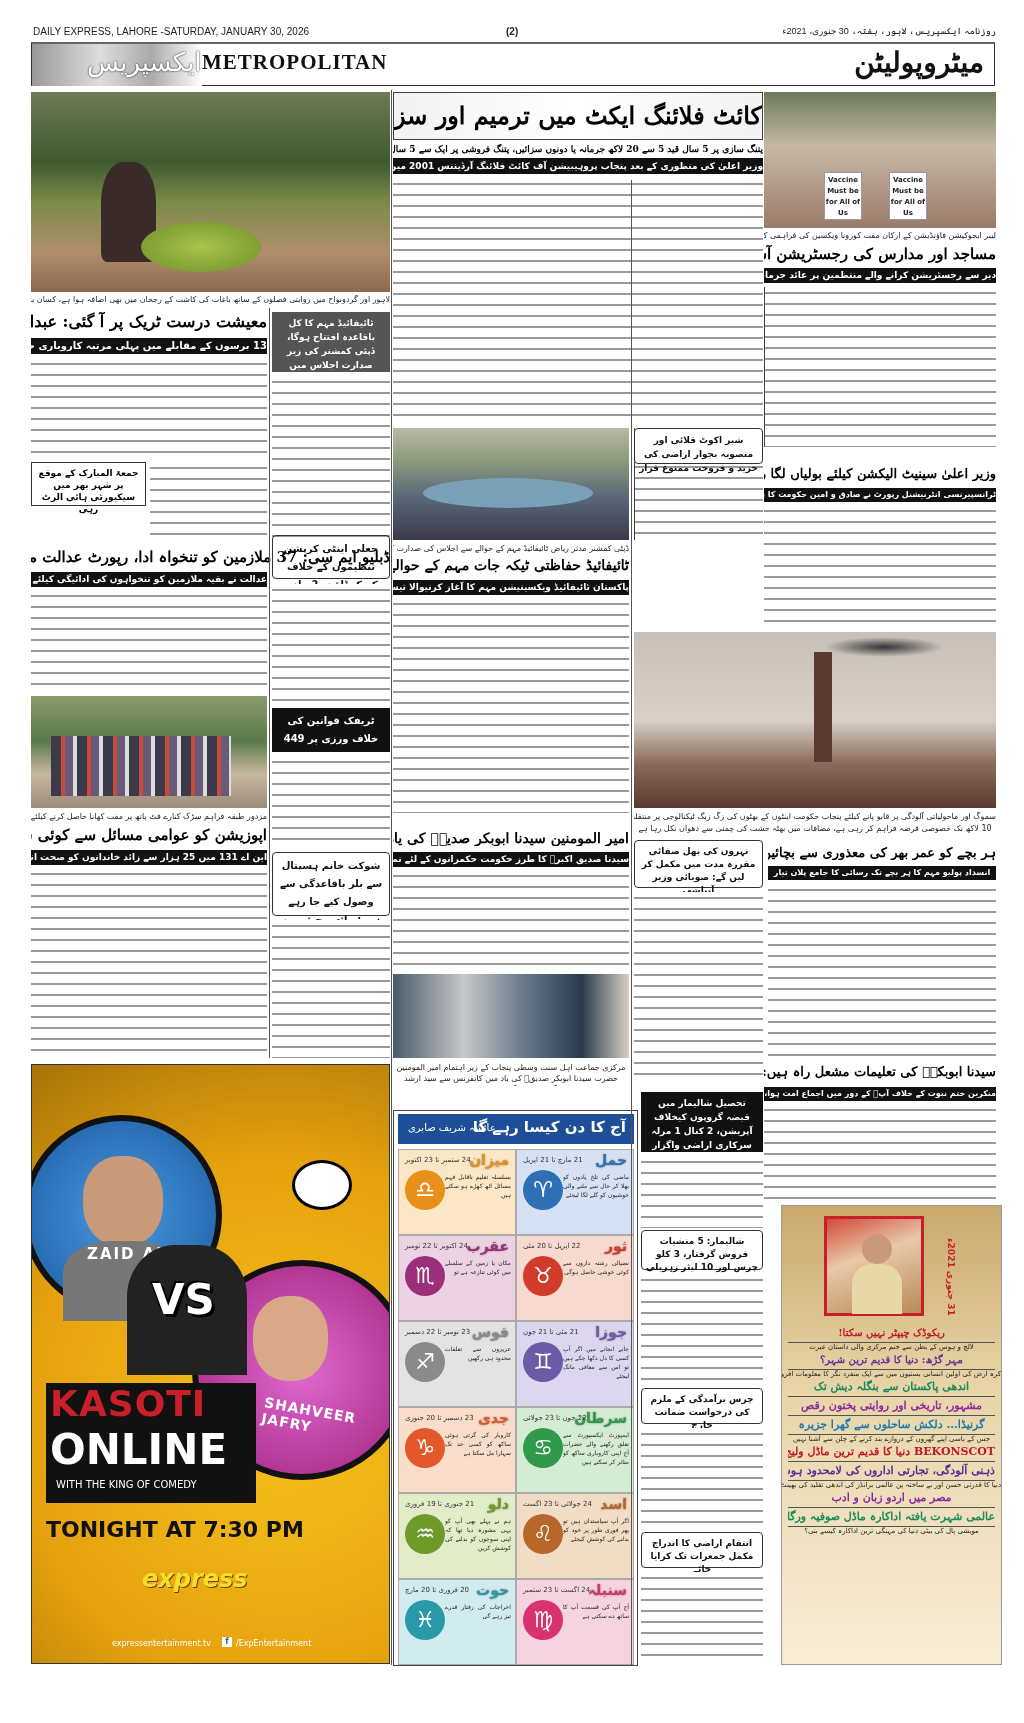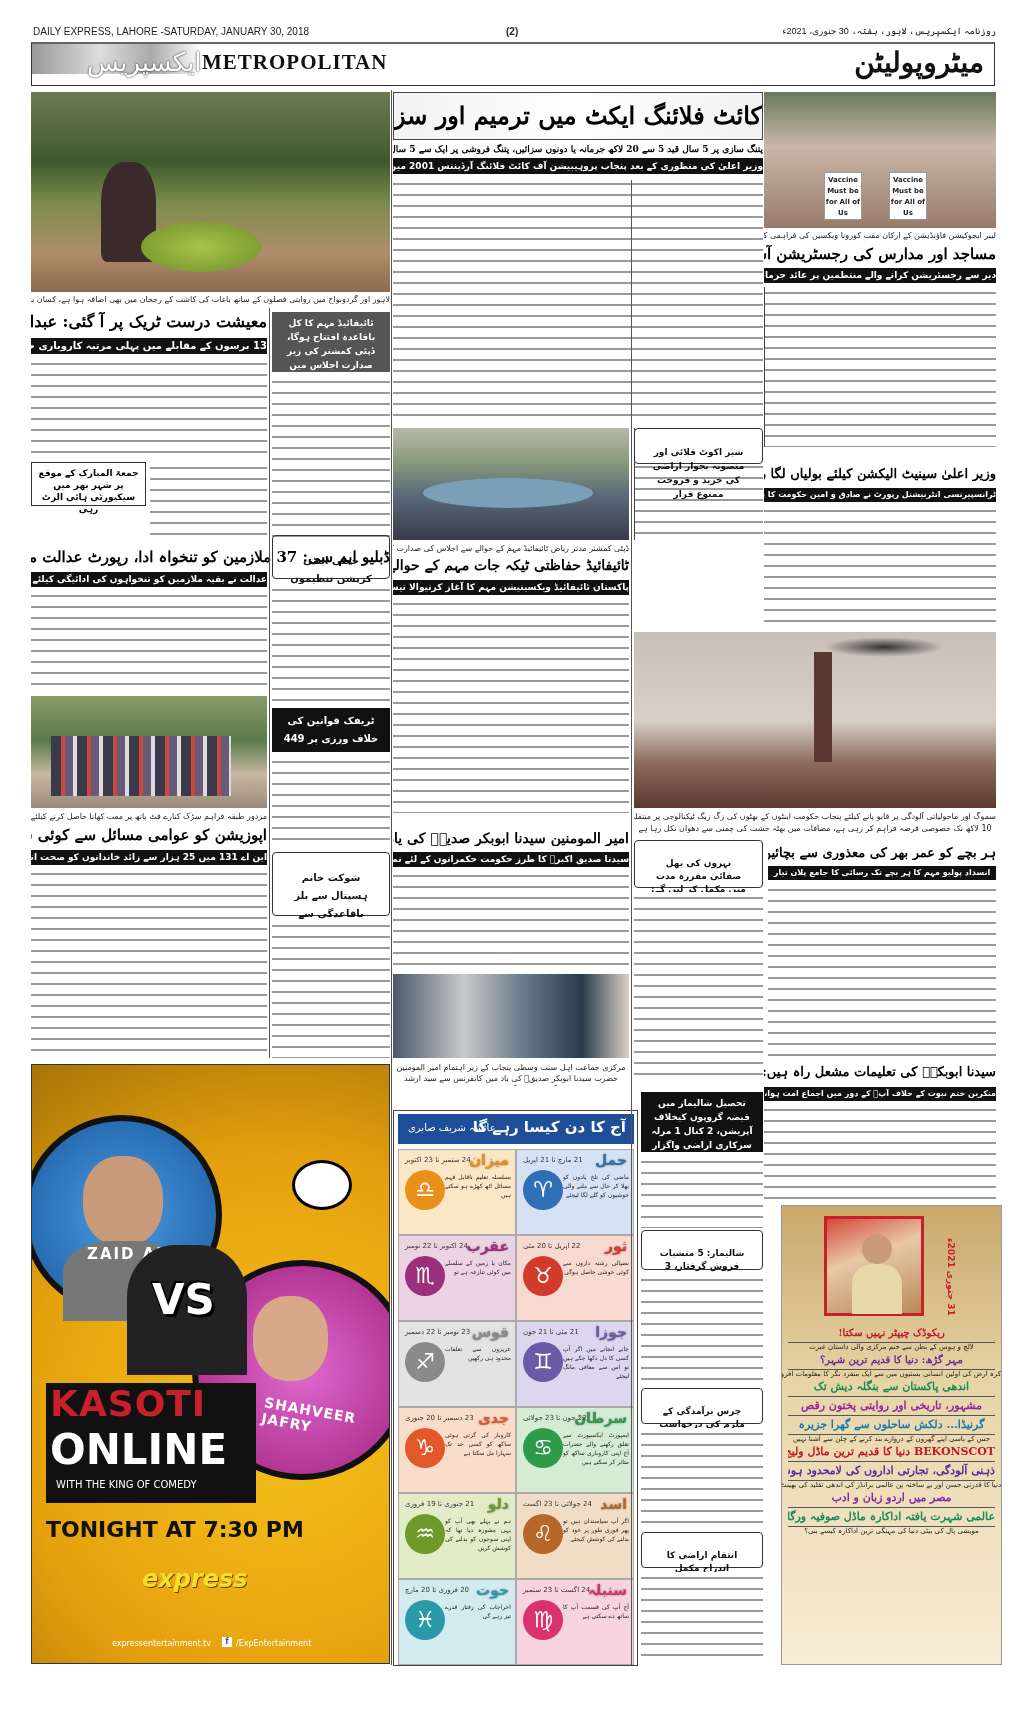--- a/index.html
+++ b/index.html
@@ -1,48 +1,48 @@
 <!DOCTYPE html>
 <html><head>
 <meta charset="utf-8">
 <style>
 *{box-sizing:border-box;margin:0;padding:0}
 body{width:1024px;height:1723px;background:#fff;font-family:"DejaVu Sans",sans-serif;position:relative;overflow:hidden;color:#111}
 .abs{position:absolute}
 .topline{top:26px;font-family:"Liberation Sans",sans-serif;font-size:10px;color:#222}
 .masthead{left:31px;top:42px;width:964px;height:44px;border:1px solid #333;border-top:2px solid #666;background:#fff}
-.logo{left:0;top:0;width:170px;height:30px;background:linear-gradient(90deg,#999,#ddd 40%,#aaa 70%,#fff);}
+.logo{left:0;top:0;width:170px;height:42px;background:linear-gradient(90deg,#999,#ddd 40%,#aaa 70%,#fff);}
 .logo span{position:absolute;left:55px;top:3px;font-size:26px;color:#fff;text-shadow:0 0 2px #000;font-family:"DejaVu Serif",serif}
 .metro{left:170px;top:6px;font-family:"Liberation Serif",serif;font-weight:bold;font-size:21px;letter-spacing:1px}
 .metro-urdu{right:10px;top:2px;font-size:28px;font-weight:bold;font-family:"DejaVu Serif",serif;direction:rtl}
 .col{border-left:1px solid #444}
 .txt{font-size:7px;line-height:11px;color:#444;direction:rtl;text-align:justify;overflow:hidden}
 .lines{background:repeating-linear-gradient(180deg,#fff 0,#fff 5px,#9a9a9a 5px,#9a9a9a 7px,#fff 7px,#fff 11px)}
 .head{font-family:"DejaVu Serif",serif;font-weight:bold;direction:rtl;text-align:center;color:#000;white-space:nowrap;overflow:hidden}
 .black{background:#111;color:#fff;direction:rtl;text-align:center;font-size:11px;white-space:nowrap;overflow:hidden;font-weight:bold}
-.boxhead{border:1px solid #333;border-radius:4px;direction:rtl;text-align:center;font-weight:bold;font-size:11px;padding:16px}
+.boxhead{border:1px solid #333;border-radius:4px;direction:rtl;text-align:center;font-weight:bold;font-size:11px;padding:4px}
 .darkbox{background:#555;color:#fff;direction:rtl;text-align:center;font-weight:bold;font-size:11px;padding:4px;line-height:18px}
 .caption{font-size:8px;direction:rtl;text-align:center;color:#222;white-space:nowrap;overflow:hidden}
 .photo{overflow:hidden}
 .ad{left:31px;top:1064px;width:359px;height:600px;background:radial-gradient(circle at 70% 60%,#f5c21b,#e6a10e 60%,#a77408);overflow:hidden;border:1px solid #333}
 .ad .b1{left:150px;top:18px;font-family:"DejaVu Sans",sans-serif;font-weight:bold;font-size:24px;color:#000;text-shadow:2px 2px 0 #fff,-2px -2px 0 #fff;line-height:26px;text-align:right}
 .circle{border-radius:50%;border:6px solid #111}
 .horo-cell{position:absolute;width:118px;height:86px;border:1px solid #aaa;overflow:hidden}
 .horo-cell .name{position:absolute;right:6px;top:2px;font-weight:bold;font-size:14px;color:#fff;direction:rtl;text-shadow:0 0 2px rgba(0,0,0,.5)}
 .horo-cell .dates{position:absolute;left:6px;top:6px;font-size:7px;color:#333;direction:rtl}
 .horo-cell .sign{position:absolute;left:6px;top:20px;width:40px;height:40px;border-radius:50%;color:#fff;font-size:22px;text-align:center;line-height:40px}
 .horo-cell .t{position:absolute;right:4px;top:22px;width:66px;height:60px}
 .mag{left:781px;top:1205px;width:221px;height:460px;background:linear-gradient(180deg,#c9a86c,#e8d5a8 40%,#f7ecd6);border:1px solid #999;overflow:hidden}
 .mag .item{direction:rtl;text-align:center;font-weight:bold;font-family:"DejaVu Serif",serif;white-space:nowrap;overflow:hidden;border-bottom:1px solid #555;margin:0 6px}
 .mag .sub{direction:rtl;text-align:center;font-size:7px;color:#222;white-space:nowrap;overflow:hidden}
 </style>
 </head>
 <body>
 
-<div class="abs topline" style="left:33px">DAILY EXPRESS, LAHORE -SATURDAY, JANUARY 30, 2018</div>
+<div class="abs topline" style="left:33px">DAILY EXPRESS, LAHORE -SATURDAY, JANUARY 30, 2026</div>
 <div class="abs topline" style="left:506px;font-weight:bold">(2)</div>
 <div class="abs topline" style="right:28px;direction:rtl;font-size:9px">روزنامہ ایکسپریس، لاہور، ہفتہ، 30 جنوری، 2021ء</div>
 
 <div class="abs masthead">
   <div class="abs logo">
       <span>ایکسپریس</span>
     </div>
   <div class="abs metro">METROPOLITAN</div>
   <div class="abs metro-urdu">میٹروپولیٹن</div>
 </div>

